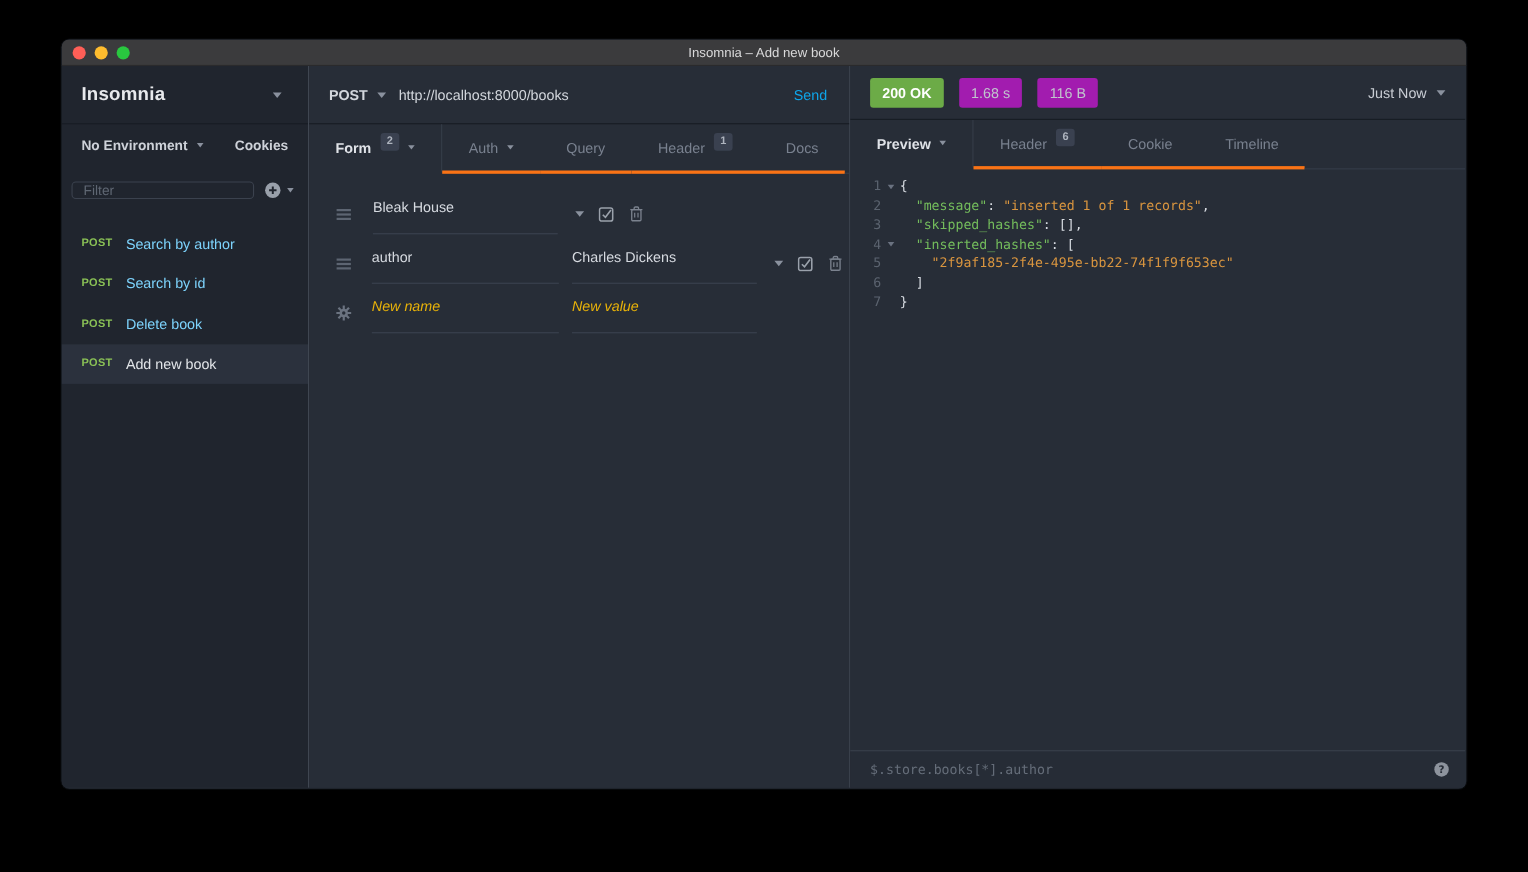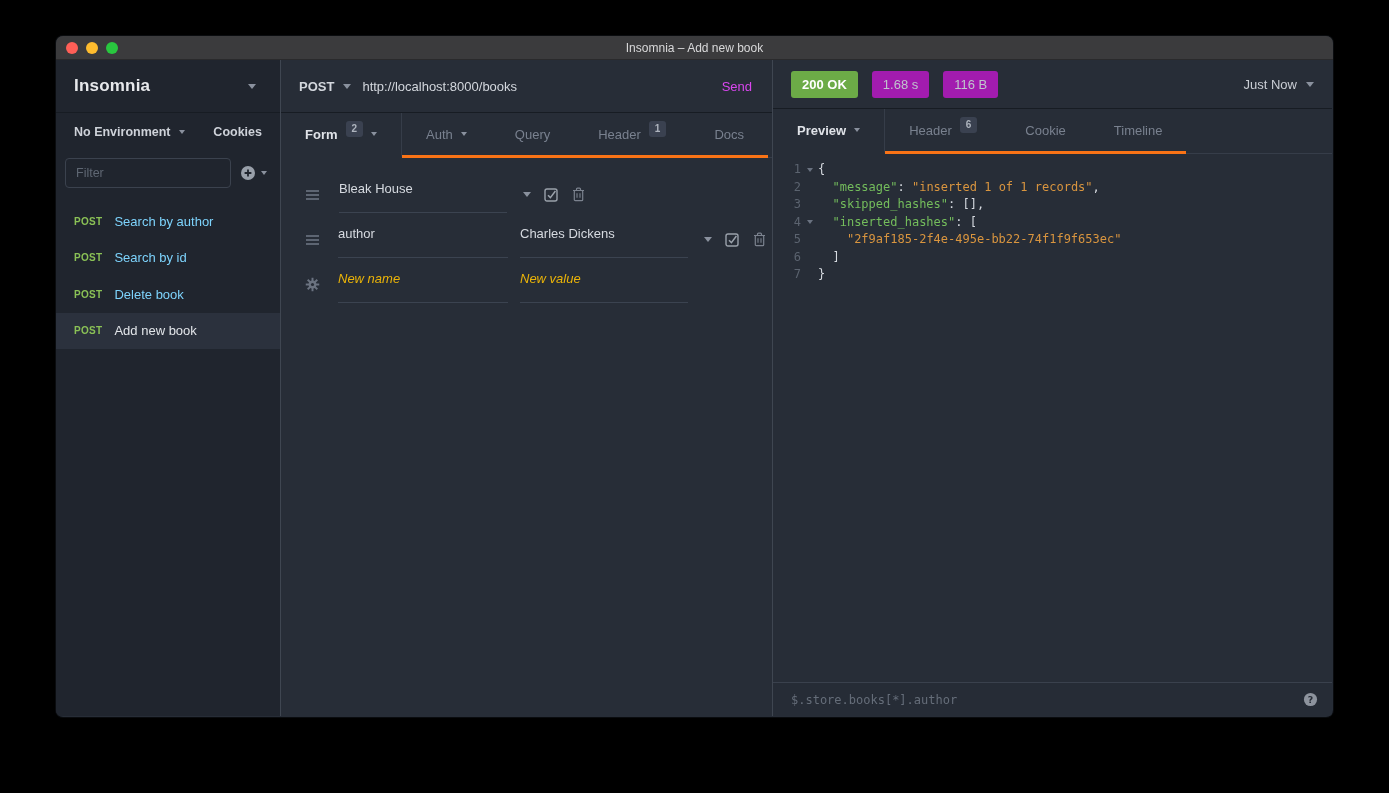--- a/index.html
+++ b/index.html
@@ -24,38 +24,38 @@
 
   
   .sidebar{width:225px;background:#20252e;border-right:1px solid #3f4651;display:flex;flex-direction:column;}
   .sb-header{height:53px;display:flex;align-items:center;justify-content:space-between;
     padding:0 24px 0 18px;border-bottom:1px solid #171c23;}
   .sb-header .name{font-size:17px;font-weight:600;color:#e7e9ec;letter-spacing:.2px;}
   .env-row{height:38px;display:flex;align-items:center;justify-content:space-between;
     padding:0 18px;font-size:12.5px;font-weight:600;color:#ced2d9;}
   .env-left{display:flex;align-items:center;gap:8px;}
   .filter-row{height:44px;display:flex;align-items:center;padding:0 13px 0 9px;gap:9px;}
-  .filter-input{flex:1;height:30px;background:transparent;border:1px solid #3b424e;border-radius:4px;
+  .filter-input{flex:1;height:16px;background:transparent;border:1px solid #3b424e;border-radius:4px;
     color:#8b5cf6;padding:0 10px;font-size:12.5px;outline:none;min-width:0;}
   .filter-input::placeholder{color:#5f6773;}
   .plus-btn{display:flex;align-items:center;gap:5px;}
   .request-list{margin-top:8px;}
   .req-item{height:36.5px;display:flex;align-items:center;padding:0 10px 0 18px;gap:12px;}
   .req-item .method{font-size:10px;font-weight:700;color:#8ac156;letter-spacing:.3px;flex-shrink:0;}
   .req-item .req-name{font-size:13px;color:#7dd3fc;white-space:nowrap;}
   .req-item.selected{background:#2b313d;}
   .req-item.selected .req-name{color:#e2e5e9;}
 
   
   .middle{width:492px;border-right:1px solid #3f4651;display:flex;flex-direction:column;background:#272d37;}
   .url-bar{height:53px;display:flex;align-items:center;border-bottom:1px solid #171c23;
     padding:0 20px 0 18px;}
   .method-select{display:flex;align-items:center;gap:9px;font-size:13px;font-weight:600;color:#d3d7dd;}
   .url-text{flex:1;font-size:13px;color:#d3d7dd;margin-left:11px;white-space:nowrap;overflow:hidden;}
-  .send-btn{font-size:13px;color:#d946ef;background:none;border:none;padding:0;font-family:inherit;margin-left:43px;}
+  .send-btn{font-size:13px;color:#0ea5e9;background:none;border:none;padding:0;font-family:inherit;margin-left:43px;}
 
   
   .tab-row{height:45px;display:flex;align-items:stretch;flex-shrink:0;}
   .tab{display:flex;align-items:center;gap:8px;padding:0 24px;font-size:13px;color:#79818f;
     border-bottom:3px solid #f97316;text-align:right;}
   .tab.active{color:#e0e3e8;font-weight:600;border-bottom-color:transparent;border-right:1px solid #363d49;}
   .tab-filler{flex:1;border-bottom:1px solid #363d49;}
   .badge{background:#3a4150;color:#aeb4be;font-size:10px;font-weight:600;line-height:1;
     padding:3px 6px;border-radius:3px;transform:translateY(-5px);}
 

